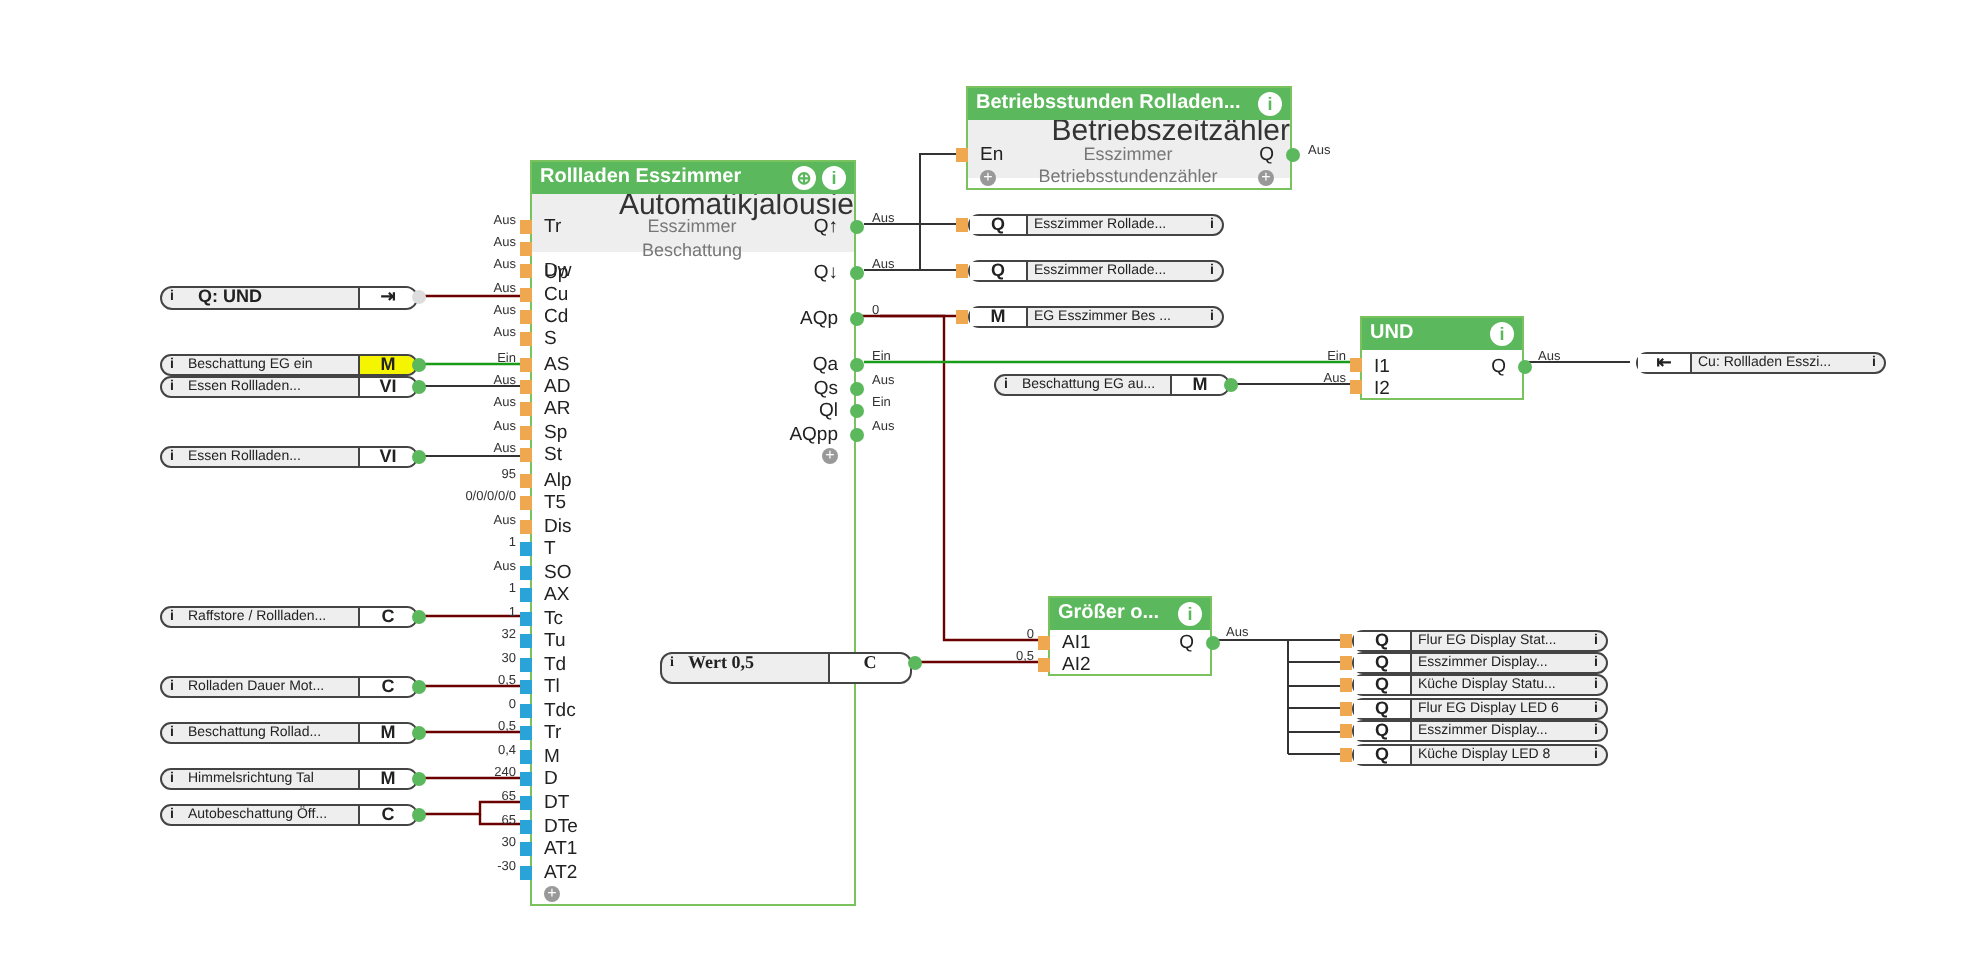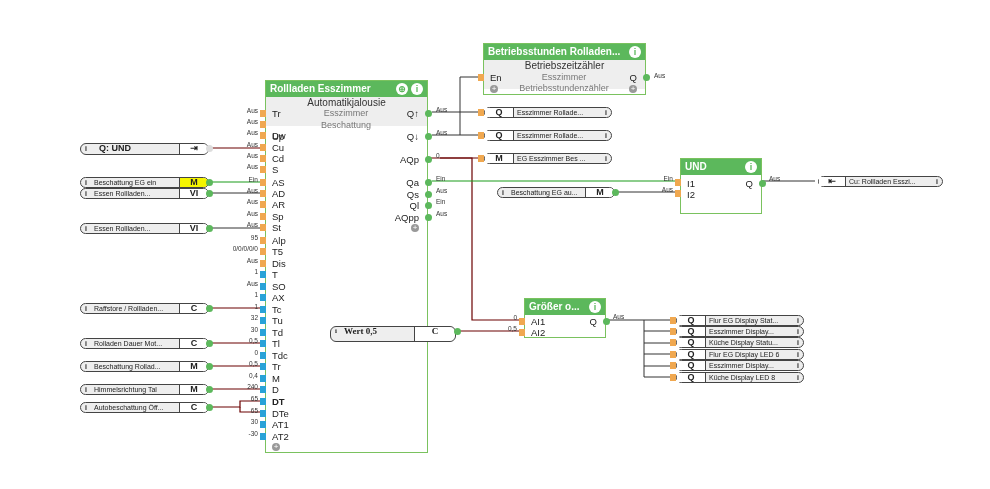--- a/index.html
+++ b/index.html
@@ -1,21 +1,21 @@
 <!DOCTYPE html>
 <html><head>
 <meta charset="utf-8">
 <style>
   html,body{margin:0;padding:0;background:#fff;}
   body{width:990px;height:489px;position:relative;overflow:hidden;font-family:"Liberation Sans",sans-serif;color:#222;}
   svg.wires{position:absolute;left:0;top:0;width:990px;height:489px;pointer-events:none;}
   .block{position:absolute;border:1px solid #7ac25e;background:#fff;box-sizing:border-box;}
   .block .hdr{background:#5cb85c;color:#fff;font-weight:bold;font-size:10px;height:16px;line-height:16px;padding-left:4px;position:relative;white-space:nowrap;overflow:hidden;}
   .hdr .ico{position:absolute;top:2px;width:12px;height:12px;border-radius:50%;background:#fff;color:#5cb85c;font-size:9px;line-height:12px;text-align:center;font-weight:bold;}
-  .block .sub{background:#eee;font-size:10px;text-align:center;height:29px;line-height:11px;color:#333;}
+  .block .sub{background:#eee;font-size:15px;text-align:right;height:29px;line-height:11px;color:#333;}
   .pinl,.pinr{position:absolute;font-size:9.5px;line-height:11px;height:11px;}
   .pinl{left:6px;}
   .pinr{right:8px;text-align:right;}
   .inmark{position:absolute;left:-6px;width:6px;height:7px;background:#f0a850;}
   .inmark.b{background:#29a3d8;}
   .outdot{position:absolute;right:-5px;width:7px;height:7px;border-radius:50%;background:#5cb85c;}
   .outdot.g{background:#ddd;}
   .val{position:absolute;font-size:6.5px;color:#333;text-align:right;white-space:nowrap;}
   .txt{position:absolute;font-size:9px;color:#777;text-align:center;}
   .node{position:absolute;height:11px;border:1px solid #444;border-radius:6px;background:#eee;box-sizing:border-box;font-size:7px;line-height:9px;display:flex;}
@@ -146,21 +146,21 @@
       <div class="val" style="left: -40px; width: 32px; top: 268px;">0</div>
       <div class="pinl" style="top: 280px;">Tr</div>
       <div class="inmark b" style="top: 282px;"></div>
       <div class="val" style="left: -40px; width: 32px; top: 279px;">0,5</div>
       <div class="pinl" style="top: 292px;">M</div>
       <div class="inmark b" style="top: 294px;"></div>
       <div class="val" style="left: -40px; width: 32px; top: 291px;">0,4</div>
       <div class="pinl" style="top: 303px;">D</div>
       <div class="inmark b" style="top: 305px;"></div>
       <div class="val" style="left: -40px; width: 32px; top: 302px;">240</div>
-      <div class="pinl" style="top: 315px; font-weight: bold;">DT</div>
+      <div class="pinl" style="top: 315px;">DT</div>
       <div class="inmark b" style="top: 317px;"></div>
       <div class="val" style="left: -40px; width: 32px; top: 314px;">65</div>
       <div class="pinl" style="top: 327px;">DTe</div>
       <div class="inmark b" style="top: 329px;"></div>
       <div class="val" style="left: -40px; width: 32px; top: 326px;">65</div>
       <div class="pinl" style="top: 338px;">AT1</div>
       <div class="inmark b" style="top: 340px;"></div>
       <div class="val" style="left: -40px; width: 32px; top: 337px;">30</div>
       <div class="pinl" style="top: 350px; text-align: center;">AT2</div>
       <div class="inmark b" style="top: 352px;"></div>
@@ -203,21 +203,21 @@
   <div class="inmark" style="top:30px;"></div>
   <div class="txt" style="left:40px;top:28px;width:80px;">Esszimmer</div>
   <div class="txt" style="left:20px;top:39px;width:120px;">Betriebsstundenzähler</div>
   <div class="pinr" style="top:28px;">Q</div>
   <div class="outdot" style="top:30px;"></div>
   <div class="val" style="left:170px;top:28px;">Aus</div>
   <div class="plus" style="left:6px;top:41px;">+</div>
   <div class="plus" style="right:8px;top:41px;">+</div>
 </div>
 
-<div class="block" style="left:680px;top:158px;width:82px;height:56px;">
+<div class="block" style="left:680px;top:158px;width:82px;height:42px;">
   <div class="hdr">
     <span>UND</span>
     <span class="ico" style="right:4px;">i</span>
   </div>
   <div class="pinl" style="top:19px;">I1</div>
   <div class="inmark" style="top:20px;"></div>
   <div class="pinl" style="top:30px;">I2</div>
   <div class="inmark" style="top:31px;"></div>
   <div class="pinr" style="top:19px;">Q</div>
   <div class="outdot" style="top:21px;"></div>

